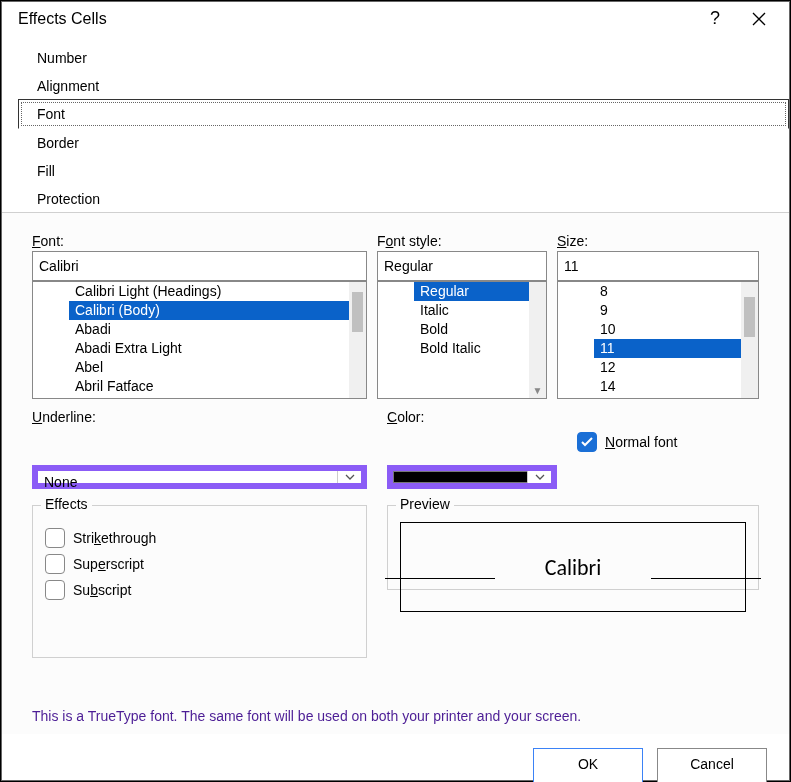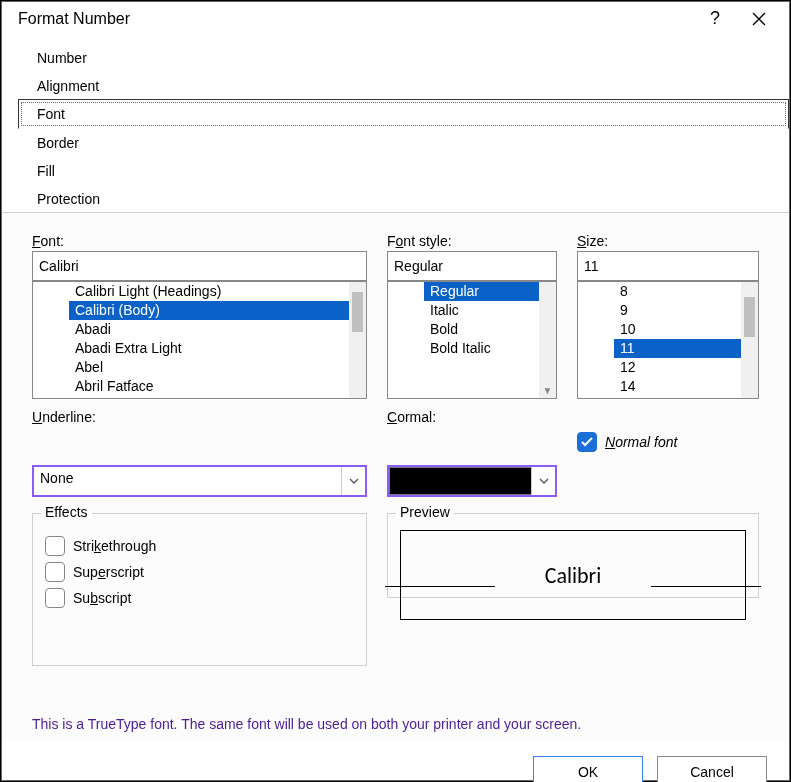--- a/index.html
+++ b/index.html
@@ -7,33 +7,33 @@
 .wnd { background: #fff; border: 1px solid #666; width: 789px; height: 780px; margin: 1px; display: flex; flex-direction: column; }
 .titlebar { display: flex; align-items: center; padding: 6px 8px 14px 16px; }
 .titlebar .title { font-size: 16px; flex: 1; }
 .titlebar .help { width: 44px; text-align: center; font-size: 18px; cursor: default; }
 .titlebar .close { width: 44px; text-align: center; cursor: default; }
 .titlebar .close svg { display: block; margin: 0 auto; }
 .tabs { display: flex; padding-left: 16px; border-bottom: 1px solid #d0d0d0; flex-direction: column; }
 .tab { padding: 6px 18px; border: 1px solid transparent; border-bottom: none; margin-bottom: -1px; cursor: default; }
 .tab.active { border-color: #333; background: #fff; border-bottom: 1px solid #fff; outline: 1px dotted #666; outline-offset: -4px; }
 .body { flex: 1; padding: 20px 30px 10px 30px; background: #fcfcfc; }
-.row1 { display: flex; gap: 20px; }
+.row1 { display: flex; gap: 10px; }
 .lbl { margin-bottom: 2px; }
 .u { text-decoration: underline; }
 .textfield { width: 100%; height: 30px; border: 1px solid #888; background: #fff; padding: 3px 6px; }
 .listouter { border: 1px solid #888; height: 118px; position: relative; background: #fff; }
 .listinner { height: 100%; overflow: hidden; margin-left: 36px; }
 .li { padding: 0 6px; line-height: 19px; white-space: nowrap; cursor: default; }
 .li.sel { background: #0a62c9; color: #fff; }
 .scrollbar { position: absolute; right: 0; top: 0; bottom: 0; width: 17px; background: #f0f0f0; }
 .thumb { background: #c0c0c0; width: 11px; margin: 0 auto; }
 .scrolldown { position: absolute; bottom: 2px; left: 0; right: 0; text-align: center; color: #888; font-size: 10px; line-height: 10px; }
 .row2 { display: flex; gap: 20px; margin-top: 10px; }
-.select { display: flex; border: 2px solid #8b5cf6; background: #fff; height: 32px; margin-top: 40px; }
+.select { display: flex; border: 6px solid #8b5cf6; background: #fff; height: 24px; margin-top: 40px; }
 .select .val { flex: 1; padding: 3px 6px; }
 .select .caret { width: 24px; display: flex; align-items: center; justify-content: center; border-left: 1px solid #ccc; }
 .colorbox { flex: 1; background: #000; border: 1px solid #777; border-right: none; }
 .cbwrap { display: inline-flex; align-items: center; margin-top: 5px; }
 .cbox { width: 20px; height: 20px; border-radius: 4px; margin-right: 8px; background: #fff; border: 1px solid #888; display: inline-flex; align-items: center; justify-content: center; }
 .cbox.checked { background: #1a6fd6; border-color: #1a6fd6; color: #fff; }
 .group { border: 1px solid #d0d0d0; padding: 16px 12px 12px 12px; margin-top: 8px; position: relative; flex: 1; }
 .group .legend { position: absolute; top: -10px; left: 8px; background: #fcfcfc; padding: 0 4px; }
 .row3 { display: flex; gap: 20px; margin-top: 8px; }
 .eopt { display: flex; align-items: center; margin: 6px 0; }
@@ -47,21 +47,21 @@
 .btn { width: 110px; height: 36px; background: #fff; border: 1px solid #888; cursor: default; text-align: center; line-height: 30px; }
 .btn.primary { border: 1px solid #3b82f6; }
 .caret-svg { width: 10px; height: 6px; }
 .check-svg { width: 12px; height: 10px; }
 </style>
 </head>
 <body>
 
 <div class="wnd">
   <div class="titlebar">
-    <span class="title">Format Number</span>
+    <span class="title">Effects Cells</span>
     <span class="help">?</span>
     <span class="close">
       <svg width="16" height="16" viewBox="0 0 16 16">
           <path d="M2 2 L14 14 M14 2 L2 14" stroke="#000" stroke-width="1.3" fill="none"></path>
         </svg>
     </span>
   </div>
 
   <div class="tabs" id="tabbar">
       <div class="tab">Number</div>
@@ -132,31 +132,31 @@
         <div class="select">
           <span class="val">None</span>
           <span class="caret">
               <svg class="caret-svg" viewBox="0 0 10 6">
                 <path d="M1 1 L5 5 L9 1" stroke="#555" stroke-width="1.3" fill="none"></path>
               </svg>
             </span>
         </div>
       </div>
       <div style="flex: 0 0 170px;">
-        <div class="lbl"><span class="u">C</span><span>ormal:</span></div>
+        <div class="lbl"><span class="u">C</span><span>olor:</span></div>
         <div class="select">
           <span class="colorbox"></span>
           <span class="caret">
               <svg class="caret-svg" viewBox="0 0 10 6">
                 <path d="M1 1 L5 5 L9 1" stroke="#555" stroke-width="1.3" fill="none"></path>
               </svg>
             </span>
         </div>
       </div>
-      <div style="flex: 1; padding-top: 18px; font-style: italic;">
+      <div style="flex: 1; padding-top: 18px;">
         <label class="cbwrap">
           <span class="cbox checked">
               <svg class="check-svg" viewBox="0 0 12 10">
                 <path d="M1 5 L4 8 L11 1" stroke="#fff" stroke-width="2" fill="none"></path>
               </svg>
             </span>
           <span><span class="u">N</span><span>ormal font</span></span>
         </label>
       </div>
     </div>

